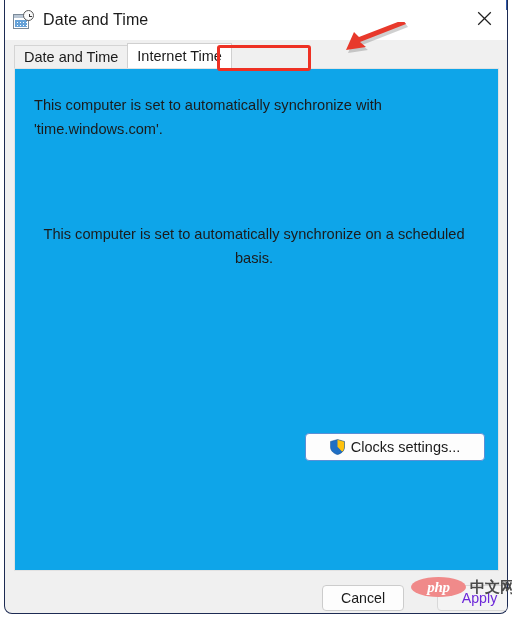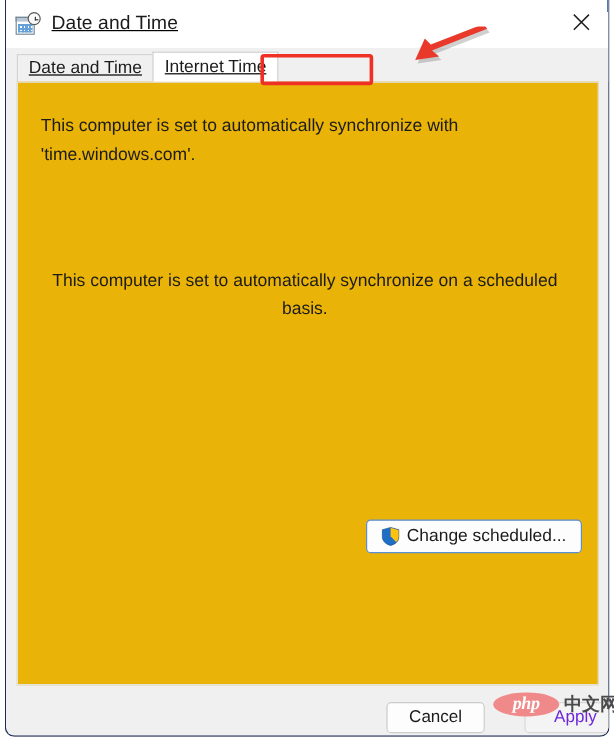--- a/index.html
+++ b/index.html
@@ -29,21 +29,20 @@
     left: 4px;
     top: 0px;
     width: 504px;
     height: 614px;
     background: #f0f0f0;
     border: 1px solid #1d2b53;
     border-top: none;
     border-radius: 0 0 8px 8px;
     box-sizing: border-box;
     overflow: hidden;
-    text-decoration: underline;
   }
 
   
   #window::after {
     content: "";
     position: absolute;
     right: 0;
     top: 0;
     width: 1px;
     height: 10px;
@@ -178,21 +177,21 @@
     z-index: 6;
   }
 
   
   #content-panel {
     position: absolute;
     left: 9px;
     top: 68px;
     width: 485px;
     height: 503px;
-    background: #eab308;
+    background: #0ea5e9;
     border: 1px solid #e2e2e2;
     box-sizing: border-box;
   }
   .para {
     position: absolute;
     font-size: 14.6px;
     line-height: 24px;
     color: #1b1b1b;
     left: 19px;
   }
@@ -328,21 +327,21 @@
 
       <div class="para" id="para-2">This computer is set to automatically synchronize on a scheduled basis.</div>
 
       <div id="change-settings-button">
         <svg class="shield-icon" viewBox="0 0 30 32" aria-hidden="true">
           <path d="M15 1 L29 5 L29 16 C29 24 22 29.5 15 31 C8 29.5 1 24 1 16 L1 5 Z" fill="#1f6fc4"></path>
           <path d="M15 1 L29 5 L29 16 C29 20.2 27.1 23.6 24.6 26.2 L15 16 Z" fill="#ffc20e"></path>
           <path d="M15 31 C18.5 30.2 22 28.3 24.6 26.2 L15 16 Z" fill="#1f6fc4"></path>
           <path d="M15 1 L29 5 L29 16 C29 24 22 29.5 15 31 C8 29.5 1 24 1 16 L1 5 Z" fill="none" stroke="#14518f" stroke-width="1"></path>
         </svg>
-        <span id="change-settings-label">Change scheduled...</span>
+        <span id="change-settings-label">Clocks settings...</span>
       </div>
     </div>
 
     <div class="footer-btn" id="ok-button">OK</div>
     <div class="footer-btn" id="cancel-button">Cancel</div>
     <div class="footer-btn" id="apply-button">Apply</div>
 
   </div>
 
   <div id="tab-highlight"></div>

